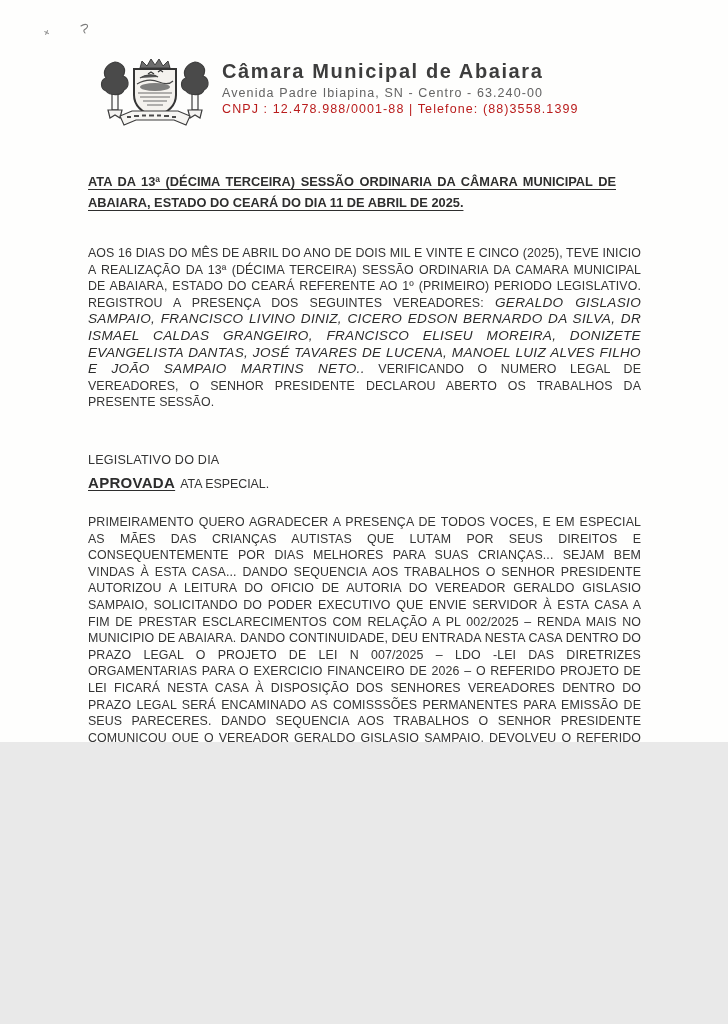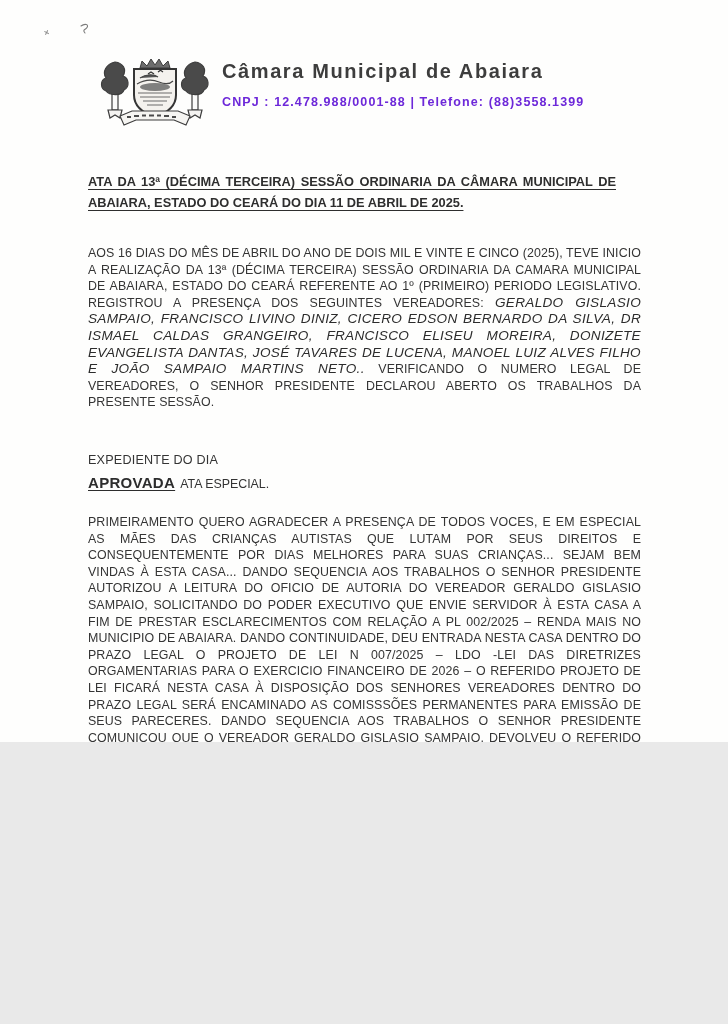--- a/index.html
+++ b/index.html
@@ -17,21 +17,21 @@
   .logo{position:absolute;left:96px;top:54px;}
   .header-text{position:absolute;left:222px;top:60px;width:440px;}
   .org-name{
     font-size:20px;font-weight:bold;letter-spacing:1.6px;
     color:#3d3d3d;white-space:nowrap;
   }
   .org-line{
     font-size:12.5px;letter-spacing:1.1px;color:#636363;
     margin-top:3px;white-space:nowrap;
   }
-  .org-line.cnpj{color:#6d28d9;margin-top:12px;font-weight:bold;}
+  .org-line.cnpj{color:#b91c1c;margin-top:2px;}
 
   
   .ata-title{
     position:absolute;left:88px;top:171px;width:528px;
     font-size:12.8px;font-weight:bold;line-height:21px;
     color:#2e2e2e;text-align:justify;
     text-decoration:underline;text-underline-offset:3px;
   }
 
   
@@ -120,28 +120,29 @@
 
       <g stroke="#3d3d3d" stroke-width="1.1">
         <path d="M24,62 L36,57 L82,57 L94,62 L90,71 L78,66 L40,66 L28,71 Z" fill="#f6f5f2"></path>
         <path d="M31,63 h4 M38,62 h5 M46,61.5 h4 M53,61.5 h5 M61,61.5 h4 M68,62 h5 M76,63 h4" stroke="#4a4a4a" stroke-width="2"></path>
       </g>
     </svg>
   </div>
 
   <div class="header-text">
     <div class="org-name">Câmara Municipal de Abaiara</div>
+    <div class="org-line">Avenida Padre Ibiapina, SN - Centro - 63.240-00</div>
     <div class="org-line cnpj">CNPJ : 12.478.988/0001-88  |  Telefone: (88)3558.1399</div>
   </div>
 
   <div class="ata-title">ATA DA 13ª  (DÉCIMA TERCEIRA) SESSÃO ORDINARIA DA CÂMARA MUNICIPAL DE ABAIARA, ESTADO DO CEARÁ DO DIA 11 DE ABRIL DE 2025.</div>
 
   <div class="para para-1"><span>AOS 16 DIAS DO MÊS DE ABRIL DO ANO DE DOIS MIL E VINTE E CINCO (2025), TEVE INICIO A REALIZAÇÃO DA 13ª (DÉCIMA TERCEIRA) SESSÃO ORDINARIA DA CAMARA MUNICIPAL DE ABAIARA, ESTADO DO CEARÁ REFERENTE AO 1º (PRIMEIRO) PERIODO LEGISLATIVO. REGISTROU A PRESENÇA DOS SEGUINTES VEREADORES: </span><span class="names">GERALDO GISLASIO SAMPAIO, FRANCISCO LIVINO DINIZ, CICERO EDSON BERNARDO DA SILVA, DR ISMAEL CALDAS GRANGEIRO, FRANCISCO ELISEU MOREIRA, DONIZETE EVANGELISTA DANTAS, JOSÉ TAVARES DE LUCENA, MANOEL LUIZ ALVES FILHO E JOÃO SAMPAIO MARTINS NETO..</span><span> VERIFICANDO O NUMERO LEGAL DE VEREADORES, O SENHOR PRESIDENTE DECLAROU ABERTO OS TRABALHOS DA PRESENTE SESSÃO.</span></div>
 
-  <div class="expediente">EXPEDIENTE DO DIA</div>
+  <div class="expediente">LEGISLATIVO DO DIA</div>
 
   <div class="aprovada-line"><span class="aprovada-word">APROVADA</span><span class="aprovada-rest">ATA ESPECIAL.</span></div>
 
   <div class="para para-2">PRIMEIRAMENTO QUERO AGRADECER A PRESENÇA DE TODOS VOCES, E EM ESPECIAL AS MÃES DAS CRIANÇAS AUTISTAS QUE LUTAM POR SEUS DIREITOS E CONSEQUENTEMENTE POR DIAS MELHORES PARA SUAS CRIANÇAS... SEJAM BEM VINDAS À ESTA CASA... DANDO SEQUENCIA AOS TRABALHOS O SENHOR PRESIDENTE AUTORIZOU A LEITURA DO OFICIO DE AUTORIA DO VEREADOR GERALDO GISLASIO SAMPAIO, SOLICITANDO DO PODER EXECUTIVO QUE ENVIE SERVIDOR À ESTA CASA A FIM DE PRESTAR ESCLARECIMENTOS COM RELAÇÃO A PL 002/2025 – RENDA MAIS NO MUNICIPIO DE ABAIARA. DANDO CONTINUIDADE,  DEU ENTRADA NESTA CASA DENTRO DO PRAZO LEGAL O PROJETO DE LEI N 007/2025 – LDO -LEI DAS DIRETRIZES ORGAMENTARIAS PARA O EXERCICIO FINANCEIRO DE  2026 – O REFERIDO PROJETO DE LEI FICARÁ NESTA CASA À DISPOSIÇÃO DOS SENHORES VEREADORES DENTRO DO PRAZO LEGAL SERÁ ENCAMINADO AS COMISSSÕES PERMANENTES PARA EMISSÃO DE SEUS PARECERES. DANDO SEQUENCIA AOS TRABALHOS  O SENHOR PRESIDENTE  COMUNICOU QUE O VEREADOR GERALDO GISLASIO SAMPAIO, DEVOLVEU O REFERIDO PROJETO DE LEI MATERIA EXTRAIDA RELACIONADA AO PEDIDO DE VISTA DO ENTÃO VEREADOR BILÚ,  PARA QUE FOSSE CONCLUIDA AS EXPLICAÇÕES E  CONSEQUENTEMENTE A SEQUENCIA DA VOTAÇÃO. ANTES DE DAR SEQUENCIA A VOTAÇÃO DA REFERIDA PL 002/2025 O SENHOR PRESIDENTE CONVIDOU O SENHOR ALEXANDRE ASSUNÇÃO – SECRETARIO DE ADMINISTRAÇÃO PARA VIR A TRIBUNA PARA ESCLARECER MELHOR  O REFERIDO PROJETO DE LEI - RENDA MAIS.  NA SUA PARTICIPALÇÃO O SENHOR SECRETARIO EXPLICOU CUIDADOSAMENTE O REFERIDO PROJETO QUE TRATA DA CRIAÇÃO DE BOLSAS, E GARANTIU AS MÃES PRESENTES QUE ESSE PROGRAMA RENDA MAIS IRA BENEFICIAR MUITOS JOVENS, COMO TAMBÉM AQUELES QUE SERÃO DIRECIONADOS A TRABALHAR NA EDUCAÇÃO ESPECIAL. DO NOSSO MUNICIPIO. APÓS A CONCLUSÃO DA FALA DO SECRETARIO DE ADMINISTRAÇÃO, O SENHOR PRESIDENTE FOI INDAGADO PELO ENTÃO VEREADOR  DR ISMAEL CALDAS GRANGEIRO, SOLICITANDO DO PRESIDENTE ESPAÇO NA</div>
 
   <div class="edge-smudge"></div>
   <div class="bottom-bar"></div>
   <div class="bottom-smudge"></div>
 
 </div>

